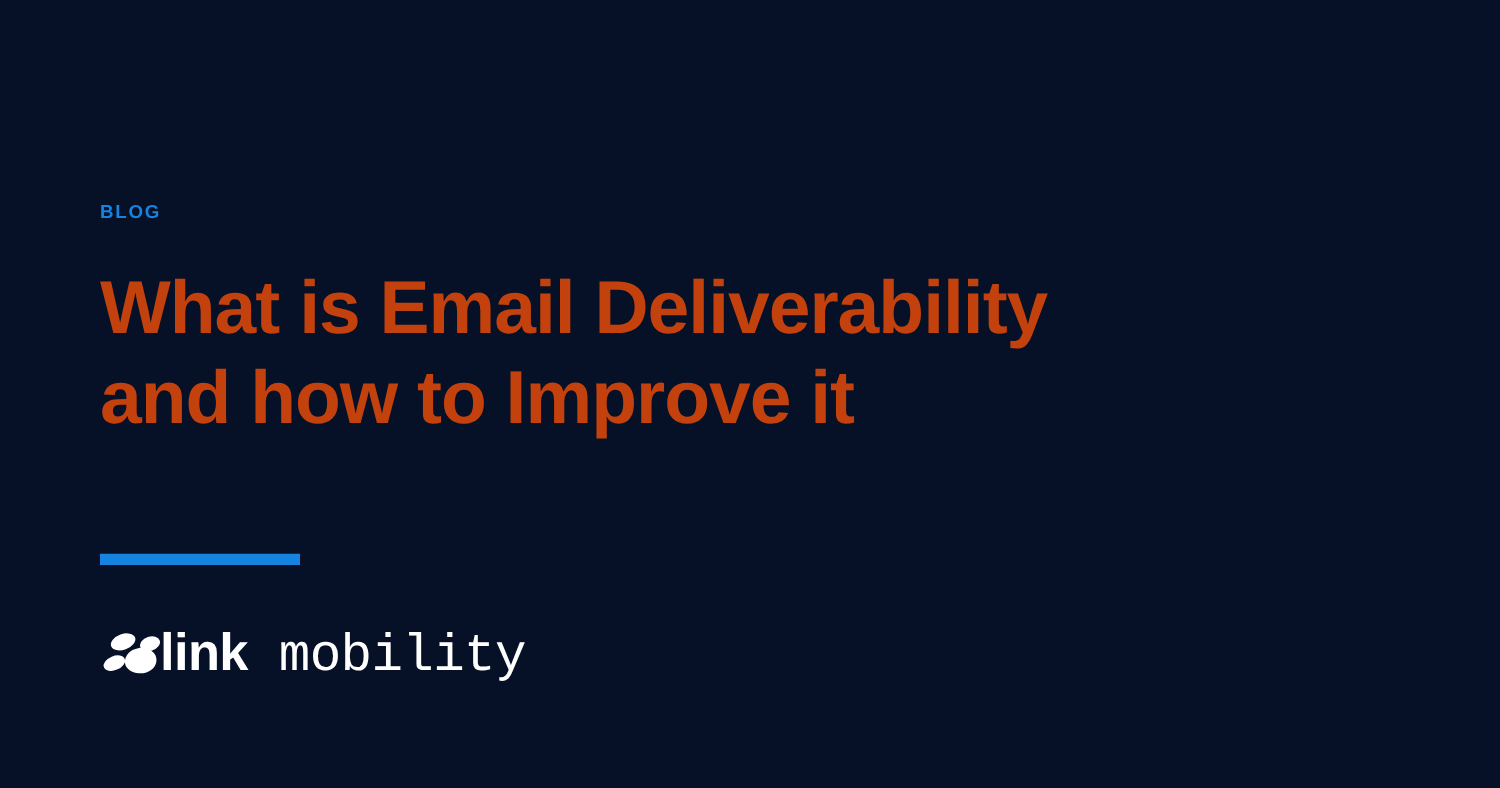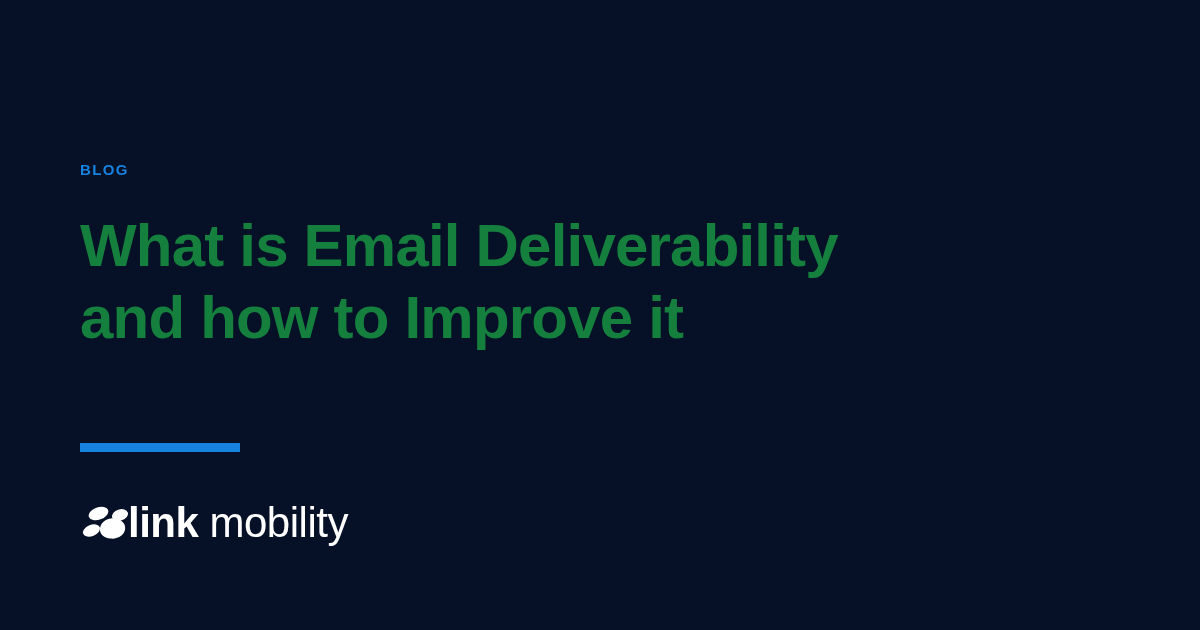--- a/index.html
+++ b/index.html
@@ -36,21 +36,21 @@
     line-height: 20px;
     margin: 0 0 30px 0;
     text-transform: uppercase;
   }
   .headline {
     font-family: "Liberation Sans", sans-serif;
     font-size: 60px;
     font-weight: 700;
     line-height: 72px;
     letter-spacing: -0.8px;
-    color: #15803d;
+    color: #c2410c;
     margin: 0;
     max-width: 800px;
   }
   .accent-rule {
     position: absolute;
     left: 80px;
     top: 443px;
     width: 160px;
     height: 9px;
     background: #1683E0;
@@ -77,20 +77,21 @@
     color: #FFFFFF;
     white-space: nowrap;
     letter-spacing: -0.5px;
   }
   .logo-word .bold {
     font-weight: 700;
     text-align: right;
   }
   .logo-word .light {
     font-weight: 300;
+    font-family: Liberation Mono, monospace;
   }
 </style>
 </head>
 <body>
 
 <div class="card">
 
   <div class="content">
     <div class="eyebrow">BLOG</div>
     <h1 class="headline">What is Email Deliverability and how to Improve it</h1>

